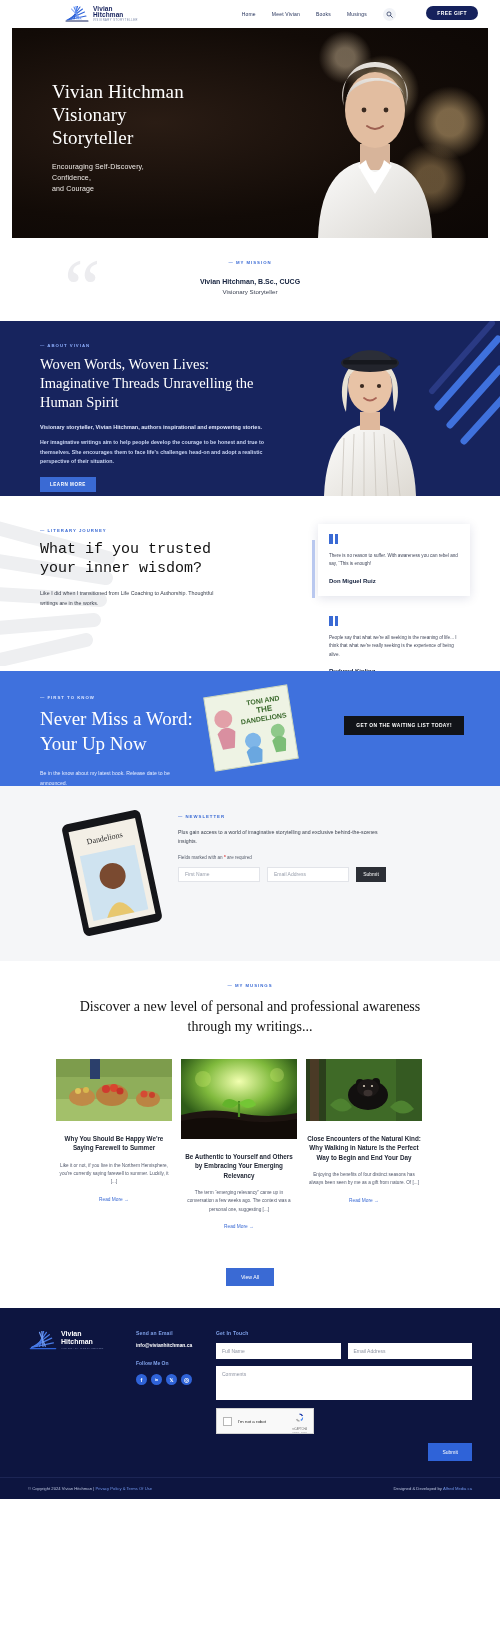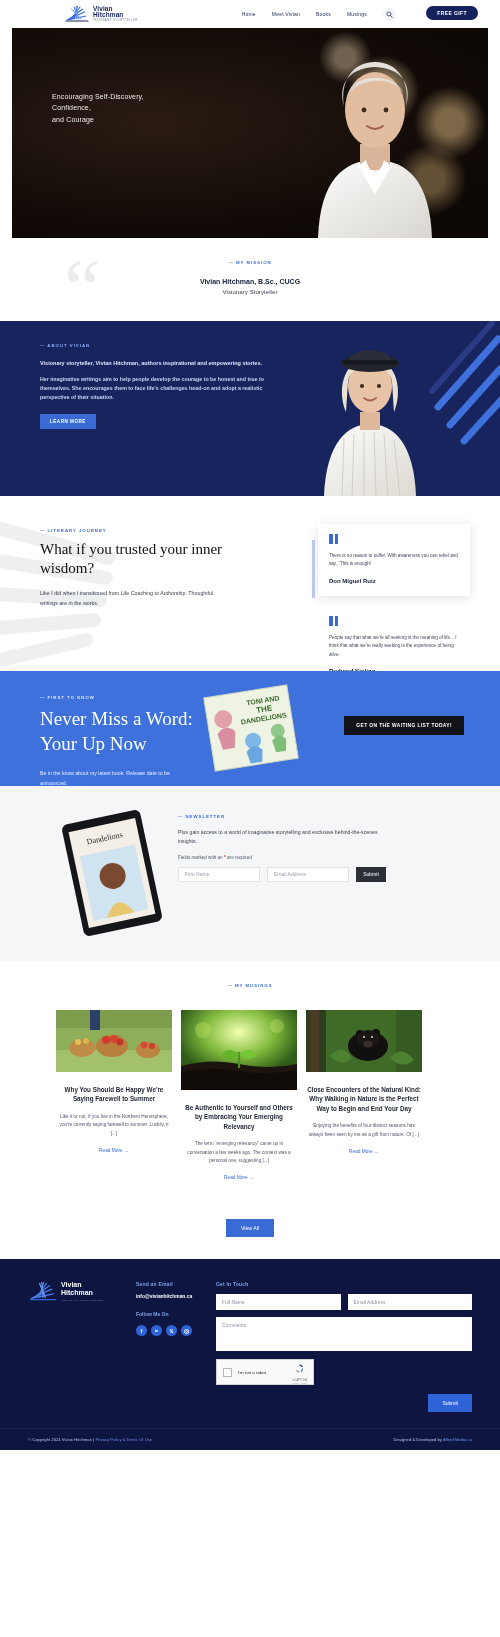--- a/index.html
+++ b/index.html
@@ -207,21 +207,21 @@
   
   .journey {
     position: relative;
     background: #fff;
     height: 175px;
     overflow: hidden;
   }
   .journey-rays { position: absolute; left: -10px; top: 20px; width: 190px; height: 150px; }
   .journey-left { position: absolute; left: 40px; top: 32px; width: 215px; z-index: 2; }
   .journey-title {
-    font-family: Liberation Serif, serif;
+    font-family: Liberation Mono, monospace;
     font-size: 15px;
     line-height: 1.28;
     margin-top: 7px;
     color: #111;
     font-weight: normal;
   }
   .journey-body {
     margin-top: 11px;
     font-size: 5.3px;
     line-height: 1.75;
@@ -508,20 +508,25 @@
       <path d="M60 96 h30 v26 h-30 z" fill="#d7b49a"></path>
       <ellipse cx="75" cy="62" rx="30" ry="38" fill="#e2bda0"></ellipse>
       <path d="M45 60 C44 26 108 22 106 58 C106 40 94 30 75 30 C56 30 46 40 45 60 Z" fill="url(#hairG)"></path>
       <path d="M44 58 C38 40 46 20 75 19 C104 20 112 40 106 58 C110 34 98 14 75 14 C52 14 40 34 44 58 Z" fill="url(#hairG)"></path>
       <path d="M66 112 C70 128 80 128 84 112 L92 118 L75 146 L58 118 Z" fill="#fff"></path>
       <circle cx="64" cy="62" r="2.4" fill="#3a2a20"></circle>
       <circle cx="86" cy="62" r="2.4" fill="#3a2a20"></circle>
       <path d="M67 78 q8 6 16 0" fill="none" stroke="#9c5f50" stroke-width="2" stroke-linecap="round"></path>
     </svg>
     <div class="hero-copy">
+      <div class="hero-title">
+        <div>Vivian Hitchman</div>
+        <div>Visionary</div>
+        <div>Storyteller</div>
+      </div>
       <div class="hero-sub">
         <div>Encouraging Self-Discovery,</div>
         <div>Confidence,</div>
         <div>and Courage</div>
       </div>
     </div>
   </div>
 
   <div class="mission">
     <div class="quote-blob">“</div>
@@ -562,20 +567,21 @@
       <path d="M38 44 C40 22 80 22 82 44 L84 74 C92 56 90 22 60 20 C30 22 28 56 36 74 Z" fill="#e9e2d4"></path>
       <ellipse cx="60" cy="25" rx="29" ry="9" fill="#22242c"></ellipse>
       <path d="M38 25 C38 8 82 8 82 25 Z" fill="#2b2e38"></path>
       <rect x="33" y="22" width="54" height="4.5" rx="2" fill="#16181e"></rect>
       <circle cx="52" cy="48" r="2.1" fill="#3a2a20"></circle>
       <circle cx="69" cy="48" r="2.1" fill="#3a2a20"></circle>
       <path d="M54 60 q6 5 12 0" fill="none" stroke="#a86355" stroke-width="1.7" stroke-linecap="round"></path>
     </svg>
     <div class="about-inner">
       <div class="eyebrow">— ABOUT VIVIAN</div>
+      <div class="about-title">Woven Words, Woven Lives: Imaginative Threads Unravelling the Human Spirit</div>
       <div class="about-lead">Visionary storyteller, Vivian Hitchman, authors inspirational and empowering stories.</div>
       <div class="about-body">Her imaginative writings aim to help people develop the courage to be honest and true to themselves. She encourages them to face life's challenges head-on and adopt a realistic perspective of their situation.</div>
       <button class="btn-learn">LEARN MORE</button>
     </div>
   </div>
 
   <div class="journey">
     <svg class="journey-rays" viewBox="0 0 190 150">
       <g stroke="#eeeff1" stroke-width="14" stroke-linecap="round">
         <line x1="0" y1="10" x2="118" y2="42"></line>
@@ -653,20 +659,21 @@
       <div class="nl-form">
         <div class="nl-input first">First Name</div>
         <div class="nl-input email">Email Address</div>
         <button class="btn-submit-nl">Submit</button>
       </div>
     </div>
   </div>
 
   <div class="musings">
     <div class="eyebrow">— MY MUSINGS</div>
+    <div class="mus-title">Discover a new level of personal and professional awareness through my writings...</div>
     <div class="cards">
 
       <div class="card">
         <svg class="card-img" viewBox="0 0 116 62" preserveAspectRatio="none">
           <rect width="116" height="62" fill="#8fae5a"></rect>
           <rect y="0" width="116" height="18" fill="#7d9c4c"></rect>
           <rect y="40" width="116" height="22" fill="#a3c06a"></rect>
           <rect x="34" y="0" width="10" height="20" fill="#2b3f6b"></rect>
           <ellipse cx="26" cy="38" rx="13" ry="9" fill="#c08a47"></ellipse>
           <ellipse cx="56" cy="36" rx="16" ry="11" fill="#b87f3f"></ellipse>

